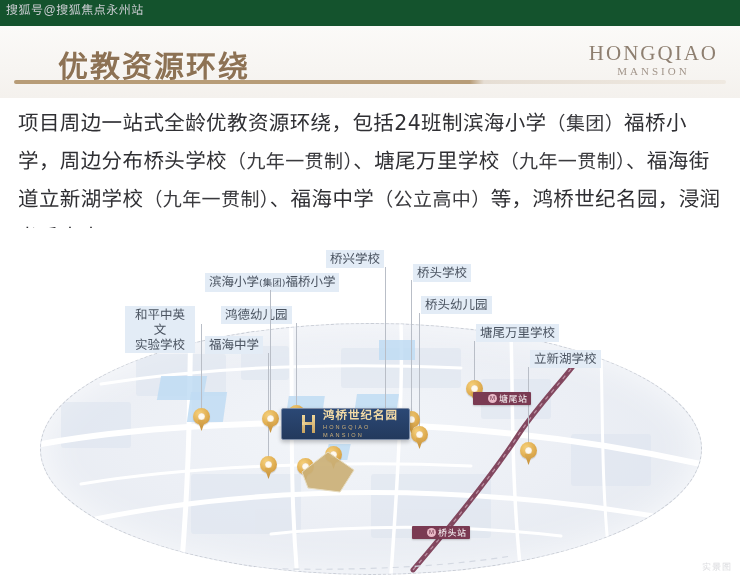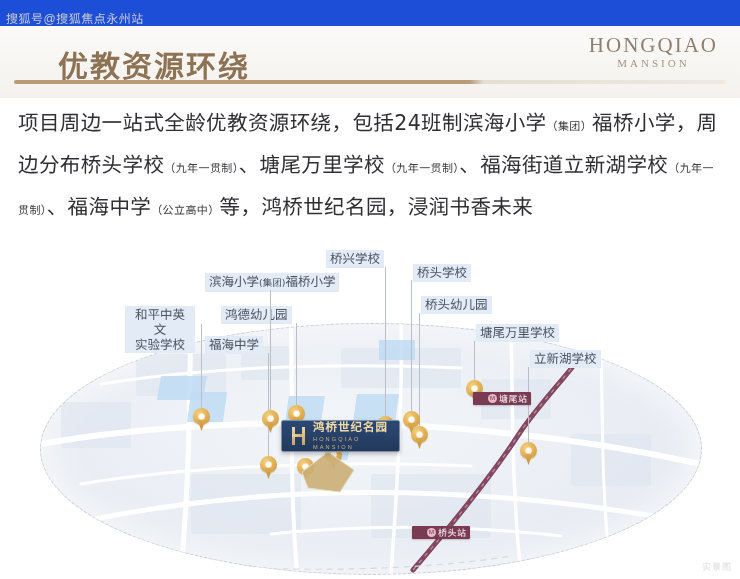--- a/index.html
+++ b/index.html
@@ -7,22 +7,22 @@
   body{
     width:740px;height:579px;position:relative;overflow:hidden;
     background:#ffffff;
     font-family:"Liberation Sans","DejaVu Sans",sans-serif;
     -webkit-font-smoothing:antialiased;
   }
 
   
   .topbar{
     position:absolute;left:0;top:0;width:740px;height:26px;
-    background:#1d4ed8;
-    display:flex;align-items:flex-end;
+    background:#14532d;
+    display:flex;align-items:flex-start;
   }
   .topbar-text{
     font-size:12px;color:#c9cbd0;letter-spacing:.5px;
     padding-left:6px;white-space:nowrap;
   }
 
   
   .header{
     position:absolute;left:0;top:26px;width:740px;height:72px;
     background:linear-gradient(180deg,#fbfaf8 0%,#f7f5f2 60%,#f4f1ed 100%);
@@ -33,36 +33,36 @@
     color:#8d7254;
     font-family:"DejaVu Sans","Liberation Sans",sans-serif;
     text-shadow:0 1px 0 rgba(255,255,255,.7);
     margin-left:40px;
   }
   .brand{
     position:absolute;right:22px;top:8px;text-align:center;
     font-family:"Liberation Serif","DejaVu Serif",serif;
     color:#9b8a79;
   }
-  .brand-main{font-size:21px;letter-spacing:2px;line-height:1.05;color:#8e7f70;}
+  .brand-main{font-size:21px;letter-spacing:2px;line-height:1.05;color:#8e7f70;margin-top:8px;}
   .brand-sub{font-size:11px;letter-spacing:3px;margin-top:1px;color:#a2958a;}
 
   .rule{
     position:absolute;left:14px;top:80px;width:712px;height:4px;
     background:linear-gradient(90deg,#b79c77 0%,#b79c77 64%,#e6ded4 66%,#efe9e1 100%);
     border-radius:2px;
   }
 
   
   .para{
     position:absolute;left:18px;top:104px;width:704px;
     font-size:20.5px;line-height:38px;color:#2f2f33;letter-spacing:.4px;
     font-family:"DejaVu Sans","Liberation Sans",sans-serif;
   }
-  .para .small{font-size:11px;color:#3a3a3e;}
+  .para .small{font-size:19px;color:#3a3a3e;}
 
   
   .map{
     position:absolute;left:0;top:228px;width:740px;height:351px;
     background:#ffffff;overflow:hidden;
   }
   .map-ellipse{
     position:absolute;left:40px;top:95px;width:660px;height:250px;
     border-radius:50%;
     background:radial-gradient(ellipse at 46% 42%, #f2f5f9 0%, #eceff5 45%, #e7ebf2 72%, #eef1f6 100%);
@@ -111,24 +111,24 @@
 
   
   .plot{
     position:absolute;
     background:linear-gradient(150deg,#e2cfa4 0%,#cdb27d 60%,#bfa26b 100%);
     opacity:.95;
   }
 
   
   .badge{
-    position:absolute;left:281px;top:192px;width:110px;height:30px;
+    position:absolute;left:281px;top:180px;width:110px;height:30px;
     background:linear-gradient(180deg,#2b4875 0%,#23395d 100%);
     border:1px solid #7f8ea8;border-radius:2px;
-    display:flex;align-items:center;padding-left:7px;
+    display:flex;align-items:center;padding-left:17px;
     box-shadow:0 2px 4px rgba(0,0,0,.25);
   }
   .badge-h{
     width:20px;height:20px;position:relative;flex:0 0 auto;margin-right:4px;
   }
   .badge-h:before,.badge-h:after{
     content:"";position:absolute;top:1px;width:3px;height:18px;
     background:linear-gradient(180deg,#efd79b,#c8a košt);
     background:linear-gradient(180deg,#efd79b 0%,#c9a35f 100%);
   }

